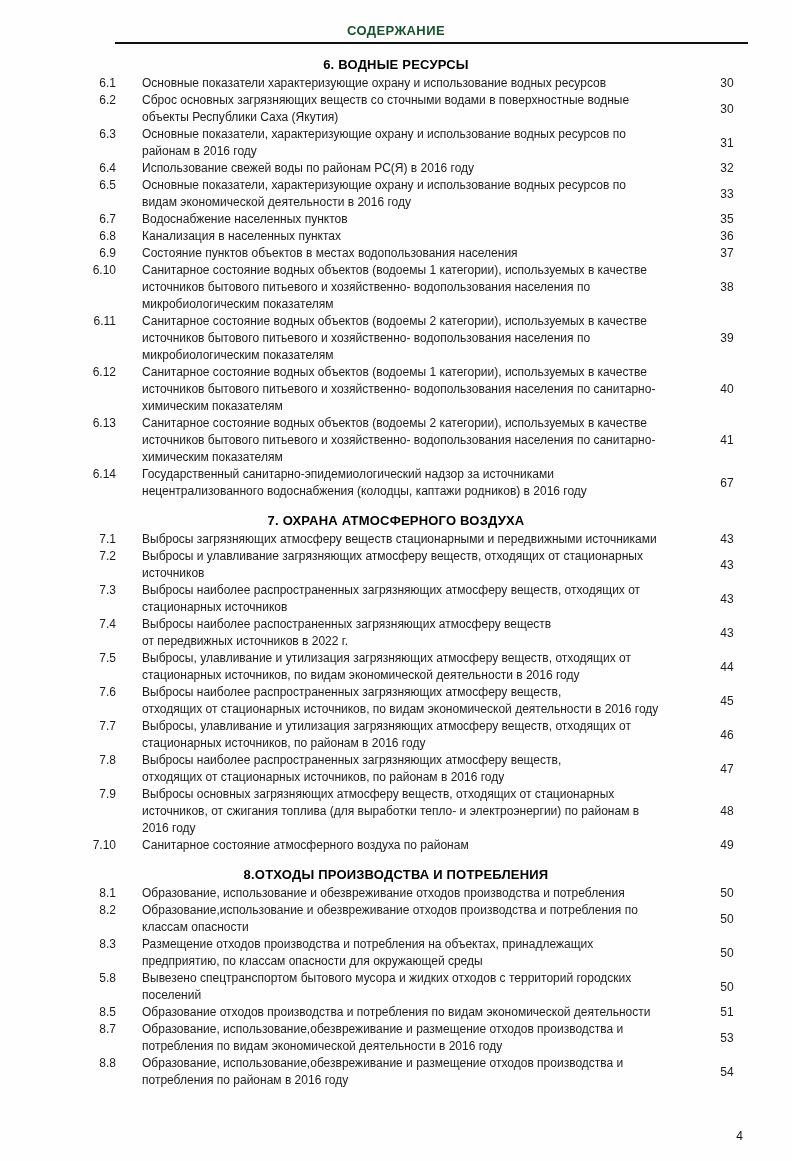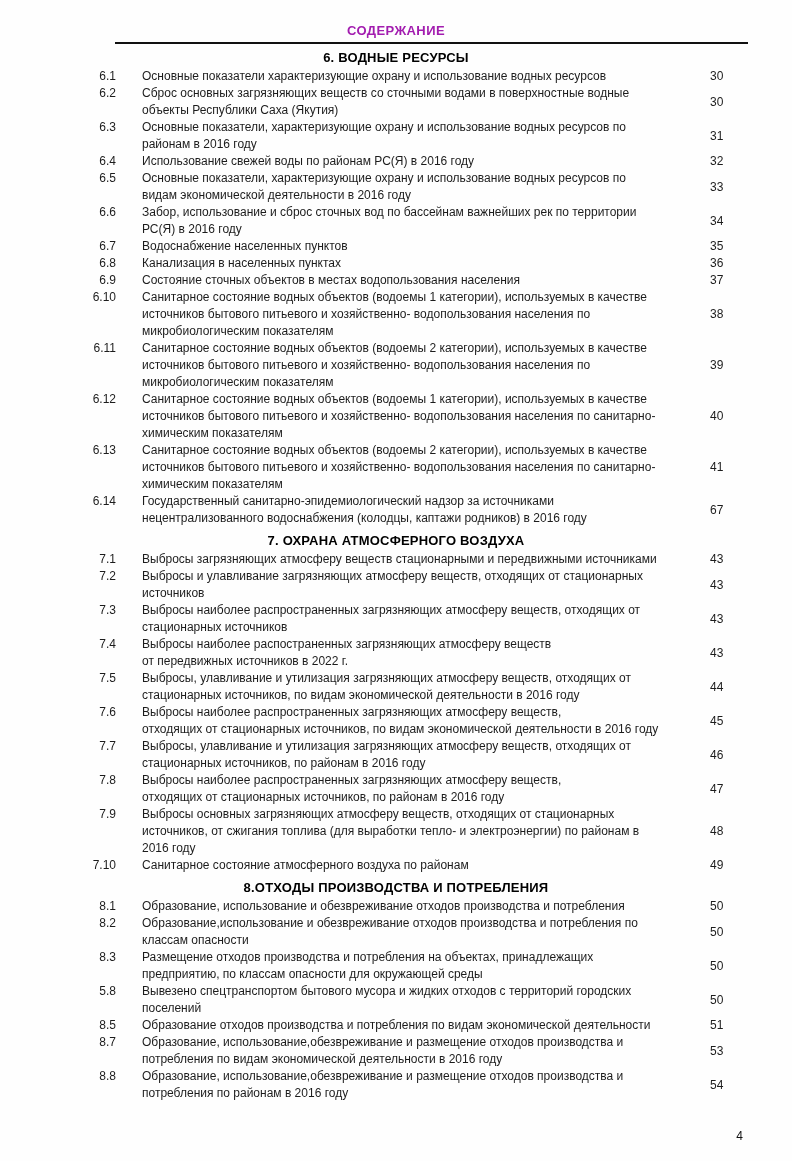--- a/index.html
+++ b/index.html
@@ -16,30 +16,30 @@
     color: #1c1c1c;
     overflow: hidden;
     box-sizing: border-box;
   }
   .doc-title {
     padding-top: 22px;
     text-align: center;
     font-size: 13px;
     font-weight: bold;
     letter-spacing: 0.4px;
-    color: #a21caf;
+    color: #14532d;
     line-height: 17px;
   }
   .title-rule {
     height: 0;
     border-top: 2px solid #111;
     margin: 3px 44px 0 115px;
   }
   .section-heading {
-    margin-top: 5px;
+    margin-top: 12px;
     margin-bottom: 2px;
     text-align: center;
     font-size: 13px;
     font-weight: bold;
     color: #000;
     line-height: 17px;
     letter-spacing: 0.2px;
   }
   .section-items {
     padding-left: 86px;
@@ -59,21 +59,21 @@
   }
   .item-text {
     flex: 1;
     white-space: pre-line;
     padding-right: 12px;
     margin-left: 19px;
   }
   .item-page {
     flex: none;
     width: 34px;
-    text-align: left;
+    text-align: center;
     align-self: center;
   }
   .footer-page-num {
     position: absolute;
     top: 1128px;
     right: 49px;
     font-size: 12px;
     line-height: 17px;
     color: #111;
   }
@@ -110,38 +110,32 @@
             <span class="item-text">Использование свежей воды по районам РС(Я) в 2016 году</span>
             <span class="item-page">32</span>
           </div>
           <div class="toc-item">
             <span class="item-num">6.5</span>
             <span class="item-text">Основные показатели, характеризующие охрану и использование водных ресурсов по
 видам экономической деятельности в 2016 году</span>
             <span class="item-page">33</span>
           </div>
           <div class="toc-item">
-            <span class="item-num">6.6</span>
-            <span class="item-text">Забор, использование и сброс сточных вод по бассейнам важнейших рек  по территории
-РС(Я) в 2016 году</span>
-            <span class="item-page">34</span>
-          </div>
-          <div class="toc-item">
             <span class="item-num">6.7</span>
             <span class="item-text">Водоснабжение населенных пунктов</span>
             <span class="item-page">35</span>
           </div>
           <div class="toc-item">
             <span class="item-num">6.8</span>
             <span class="item-text">Канализация в населенных пунктах</span>
             <span class="item-page">36</span>
           </div>
           <div class="toc-item">
             <span class="item-num">6.9</span>
-            <span class="item-text">Состояние сточных объектов в местах водопользования населения</span>
+            <span class="item-text">Состояние пунктов объектов в местах водопользования населения</span>
             <span class="item-page">37</span>
           </div>
           <div class="toc-item">
             <span class="item-num">6.10</span>
             <span class="item-text">Санитарное состояние водных объектов (водоемы 1 категории), используемых в качестве
 источников бытового питьевого и хозяйственно- водопользования населения по
 микробиологическим показателям</span>
             <span class="item-page">38</span>
           </div>
           <div class="toc-item">

